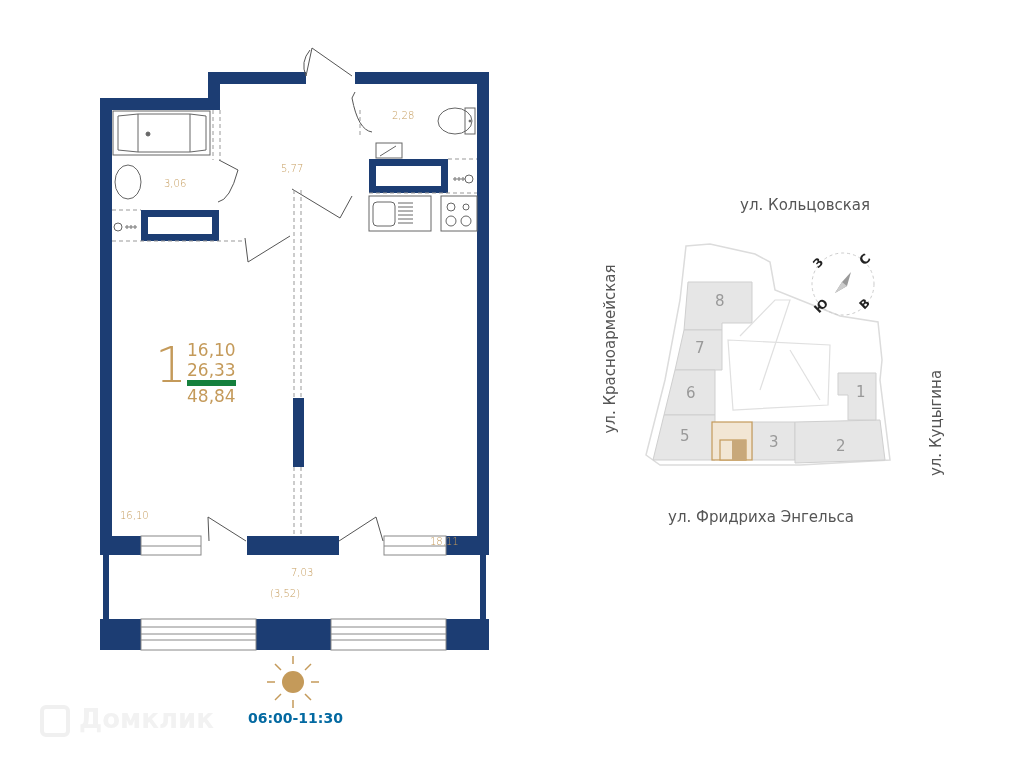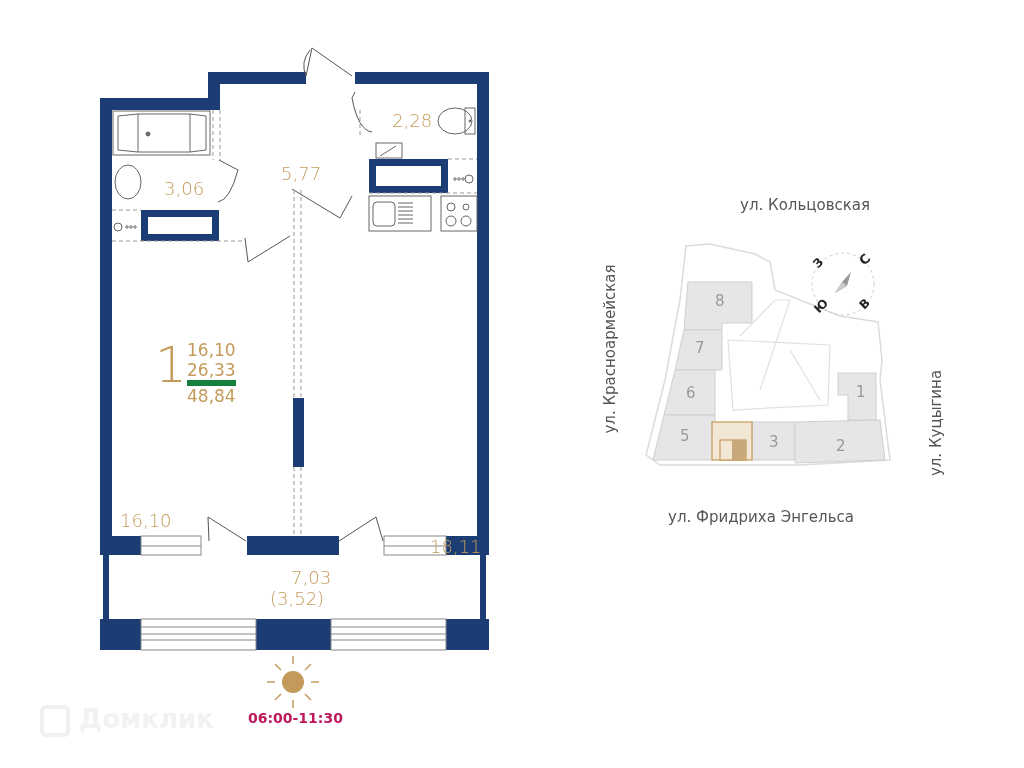--- a/index.html
+++ b/index.html
@@ -1,23 +1,23 @@
 <!DOCTYPE html>
 <html><head>
 <meta charset="utf-8">
 <style>
   html, body { margin:0; padding:0; background:#ffffff; }
   body { width:1024px; height:768px; position:relative; overflow:hidden; font-family:"DejaVu Sans", sans-serif; }
   .abs { position:absolute; }
-  .area { position:absolute; color:#c49a5a; font-size:18px; font-family:"DejaVu Sans", sans-serif; font-weight:300; }
+  .area { position:absolute; color:#c49a5a; font-size:10px; font-family:"DejaVu Sans", sans-serif; font-weight:300; }
   .street { position:absolute; color:#555; font-size:15px; font-family:"DejaVu Sans", sans-serif; white-space:nowrap; }
   .bignum { position:absolute; color:#c49a5a; font-size:50px; font-weight:300; font-family:"DejaVu Sans", sans-serif; }
   .sumnums { position:absolute; color:#c49a5a; font-size:17px; line-height:20px; font-family:"DejaVu Sans", sans-serif; text-align:left; }
   .sumnums .ln { border-top:6px solid #15803d; }
-  .sun-time { position:absolute; color:#be185d; font-weight:bold; font-size:14px; font-family:"DejaVu Sans", sans-serif; }
+  .sun-time { position:absolute; color:#0369a1; font-weight:bold; font-size:14px; font-family:"DejaVu Sans", sans-serif; }
   .watermark { position:absolute; color:#f2f2f2; font-size:26px; font-weight:bold; font-family:"DejaVu Sans", sans-serif; }
   svg { position:absolute; left:0; top:0; }
 </style>
 </head>
 <body>
 
 <svg width="1024" height="768" viewBox="0 0 1024 768">
 
   <g fill="#1c3d73">
 

